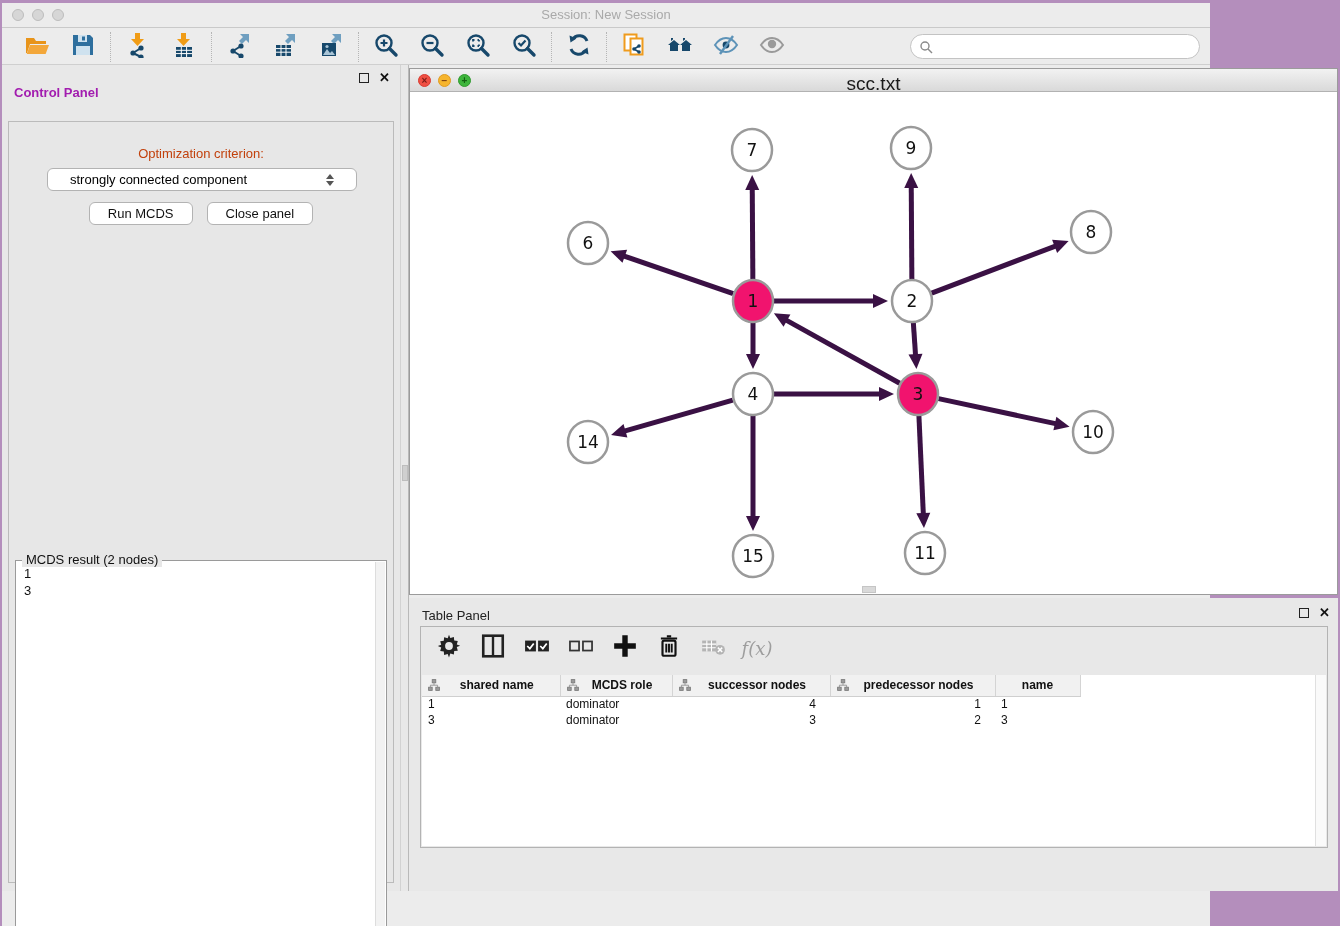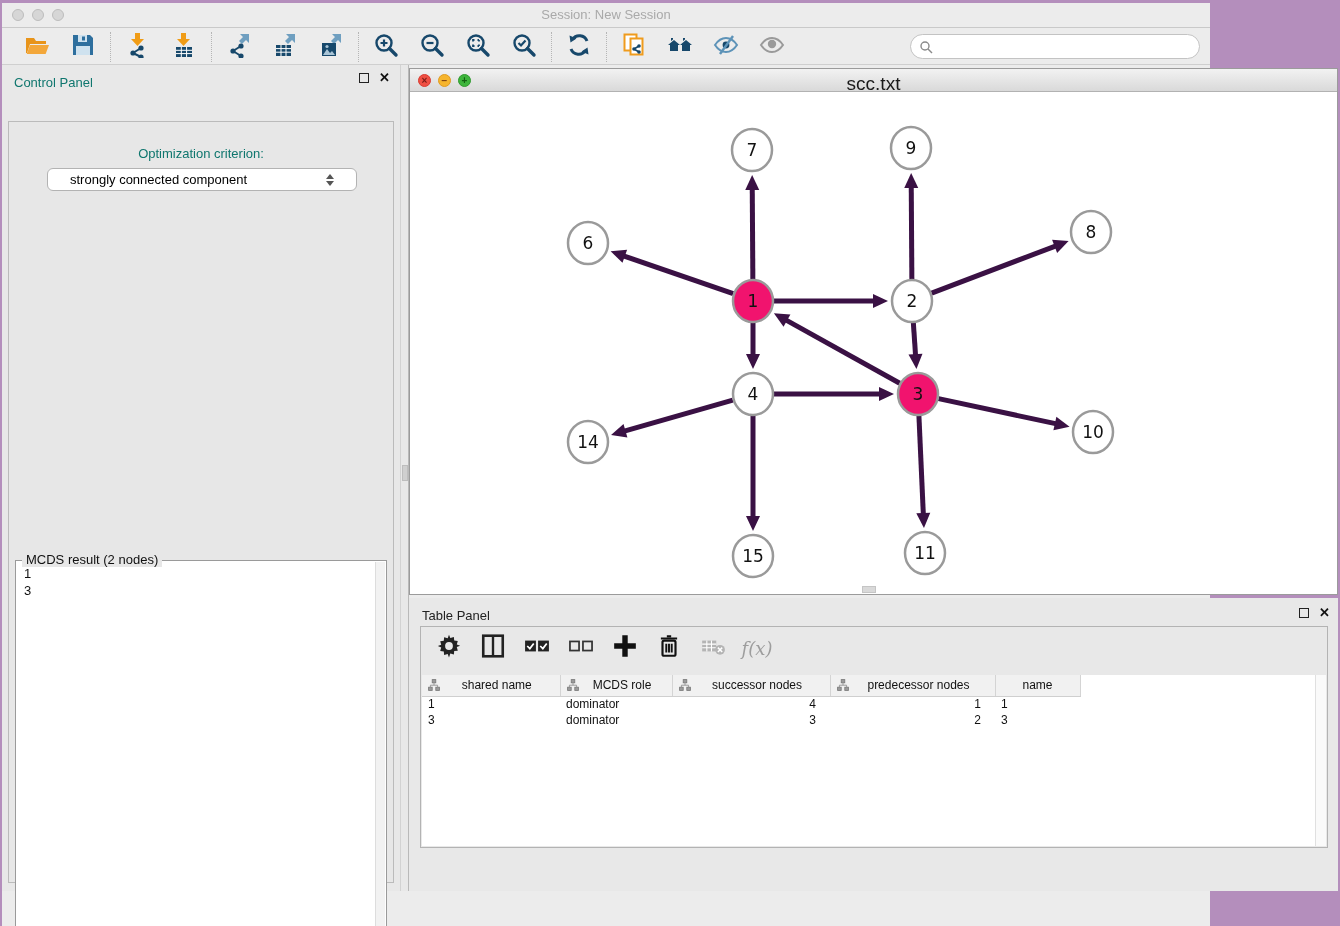--- a/index.html
+++ b/index.html
@@ -19,33 +19,33 @@
   .tool-sep { width:1px; height:30px; border-left:1px dotted #b5b5b5; }
   .tbtn { width:28px; height:28px; display:flex; align-items:center; justify-content:center; cursor:pointer; }
   .tbtn svg { width:26px; height:26px; }
   .searchbox { position:absolute; right:10px; top:5px; width:290px; height:25px; background:#fff; border:1px solid #c3c3c3; border-radius:13px; display:flex; align-items:center; padding-left:8px; }
   .searchbox svg { width:14px; height:14px; }
   .searchbox input { border:none; outline:none; flex:1; font-size:13px; background:transparent; padding-left:5px; }
 
   
   .left-panel { position:absolute; left:0; top:62px; width:398px; height:826px; background:#e8e8e8; }
   .panel-head { position:absolute; left:0; top:0; width:100%; height:32px; }
-  .panel-title { position:absolute; left:12px; top:10px; font-size:13px; color:#0f766e; }
+  .panel-title { position:absolute; left:12px; top:20px; font-size:13px; color:#a21caf;font-weight:bold; }
   .panel-btns { position:absolute; right:10px; top:8px; display:flex; gap:10px; align-items:center; }
   .float-glyph { width:10px; height:10px; border:1.5px solid #222; display:inline-block; }
   .close-glyph { font-size:13px; font-weight:bold; color:#111; line-height:10px; }
 
   .cp-tabs { position:absolute; left:76px; top:33px; display:flex; z-index:3; }
   .cp-tab { height:24px; padding:0 14px; background:#fff; border:1px solid #b9b9b9; border-right:none; font-size:13px; display:flex; align-items:center; color:#111; cursor:pointer; }
   .cp-tab:first-child { border-radius:4px 0 0 4px; }
   .cp-tab:last-child { border-right:1px solid #b9b9b9; border-radius:0 4px 4px 0; }
   .cp-tab.disabled-active { background:#e4e4e4; color:#aaadb0; }
 
   .cp-body { position:absolute; left:6px; top:56px; width:386px; height:762px; border:1px solid #bbb; background:#e7e7e7; }
-  .opt-label { position:absolute; left:0; width:100%; top:24px; text-align:center; font-size:13px; color:#0f766e; }
+  .opt-label { position:absolute; left:0; width:100%; top:24px; text-align:center; font-size:13px; color:#c2410c; }
   .dropdown { position:absolute; left:38px; top:46px; width:310px; height:23px; background:#fff; border:1px solid #b3b3b3; border-radius:6px; display:flex; align-items:center; padding:0 22px; font-size:13px; cursor:pointer; }
   .dropdown .dd-text { flex:1; }
   .dd-arrows { display:flex; flex-direction:column; gap:2px; align-items:center; }
   .dd-arrows .up { width:0; height:0; border-left:4px solid transparent; border-right:4px solid transparent; border-bottom:5px solid #555; }
   .dd-arrows .down { width:0; height:0; border-left:4px solid transparent; border-right:4px solid transparent; border-top:5px solid #555; }
   .cp-buttons { position:absolute; left:0; top:80px; width:100%; display:flex; justify-content:center; gap:14px; }
   .cp-btn { height:23px; padding:0 18px; background:#fff; border:1px solid #b3b3b3; border-radius:6px; font-size:13px; color:#111; cursor:pointer; font-family:"Liberation Sans", sans-serif; }
 
   .result-box { position:absolute; left:6px; top:438px; width:372px; height:372px; border:1px solid #9a9a9a; background:#fff; }
   .result-legend { position:absolute; left:6px; top:-9px; background:#e7e7e7; padding:0 4px; font-size:13px; color:#111; }
@@ -73,21 +73,21 @@
   .tp-head { position:absolute; left:0; top:4px; width:100%; height:26px; }
   .tp-title { position:absolute; left:13px; top:6px; font-size:13px; color:#222; }
   .tp-btns { position:absolute; right:8px; top:6px; display:flex; gap:10px; align-items:center; }
   .tp-container { position:absolute; left:11px; top:28px; width:908px; height:222px; border:1px solid #b3b3b3; background:#e8e8e8; }
   .tp-toolbar { position:absolute; left:0; top:0; width:100%; height:42px; display:flex; align-items:center; gap:20px; padding-left:16px; }
   .tp-toolbar .tbtn { width:24px; height:24px; }
   .fx-label { font-family:"DejaVu Serif", serif; font-style:italic; color:#9d9d9d; font-size:18px; }
   .tp-tablewrap { position:absolute; left:1px; top:48px; right:1px; bottom:1px; background:#fff; overflow:hidden; }
   table.node-table { border-collapse:collapse; table-layout:fixed; font-size:12px; }
   table.node-table th { height:21px; background:#f1f1f1; border-right:1px solid #d4d4d4; border-bottom:1px solid #cfcfcf; font-weight:normal; font-size:12px; color:#111; padding:0; }
-  .th-inner { display:flex; align-items:center; height:100%; padding:0 6px; }
+  .th-inner { display:flex; align-items:center; height:100%; padding:0 6px;font-weight:bold; }
   .th-inner .th-label { flex:1; text-align:center; }
   table.node-table td { height:16px; padding:0 6px; color:#111; white-space:nowrap; }
   .tp-vscroll { position:absolute; right:0; top:0; width:11px; bottom:0; background:#fafafa; border-left:1px solid #e0e0e0; }
 
   .bottom-tabs { position:absolute; left:0; bottom:8px; width:100%; display:flex; justify-content:center; }
   .bt-tab { height:23px; padding:0 15px; background:#fff; border:1px solid #b9b9b9; border-right:none; font-size:13px; font-weight:bold; color:#1a1a1a; display:flex; align-items:center; cursor:pointer; }
   .bt-tab:first-child { border-radius:5px 0 0 5px; }
   .bt-tab:last-child { border-right:1px solid #b9b9b9; border-radius:0 5px 5px 0; }
   .bt-tab.disabled-active { background:#e2e2e2; color:#b9b9b9; }
 
@@ -279,20 +279,24 @@
       </div>
     </div>
     <div class="cp-body">
       <div class="opt-label">Optimization criterion:</div>
       <div class="dropdown">
         <span class="dd-text">strongly connected component</span>
         <span class="dd-arrows">
             <span class="up"></span>
             <span class="down"></span>
           </span>
+      </div>
+      <div class="cp-buttons">
+        <button class="cp-btn">Run MCDS</button>
+        <button class="cp-btn">Close panel</button>
       </div>
       <div class="result-box">
         <div class="result-legend">MCDS result (2 nodes)</div>
         <div class="result-text">
             <div>1</div>
             <div>3</div>
           </div>
         <div class="result-scroll"></div>
       </div>
     </div>

